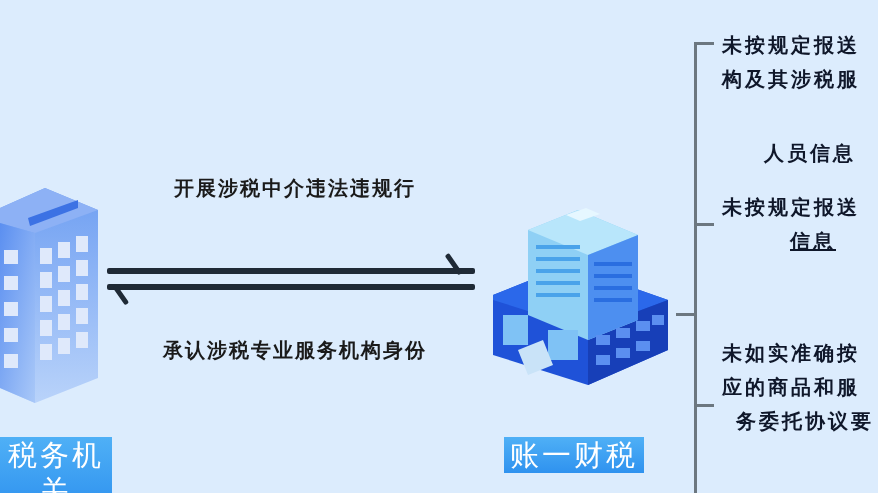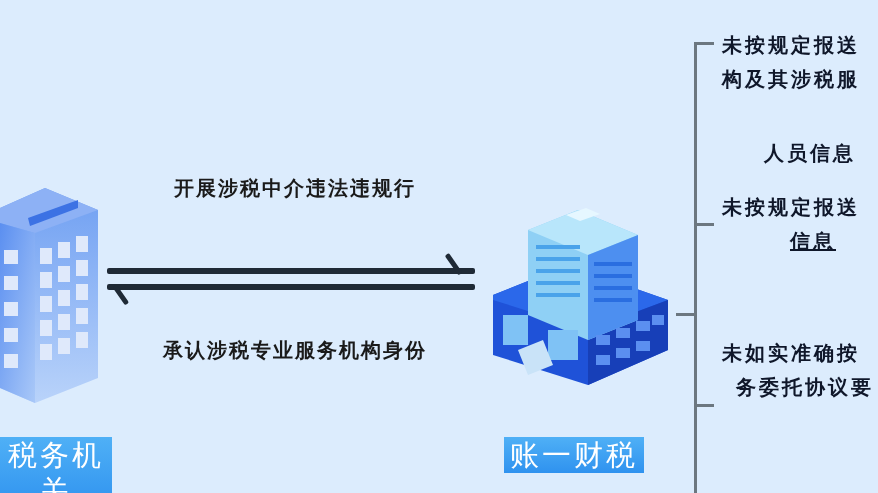--- a/index.html
+++ b/index.html
@@ -130,14 +130,15 @@
   <div>未按规定报送</div>
   <div>构及其涉税服</div>
   <div style="padding-left:42px;margin-top:40px;">人员信息</div>
 </div>
 <div class="right-text" style="top:190px;">
   <div>未按规定报送</div>
   <div style="padding-left:68px;text-decoration:underline;">信息</div>
 </div>
 <div class="right-text" style="top:336px;">
   <div>未如实准确按</div>
+  <div>应的商品和服</div>
   <div style="padding-left:14px;">务委托协议要</div>
 </div>
 
 </body></html>

